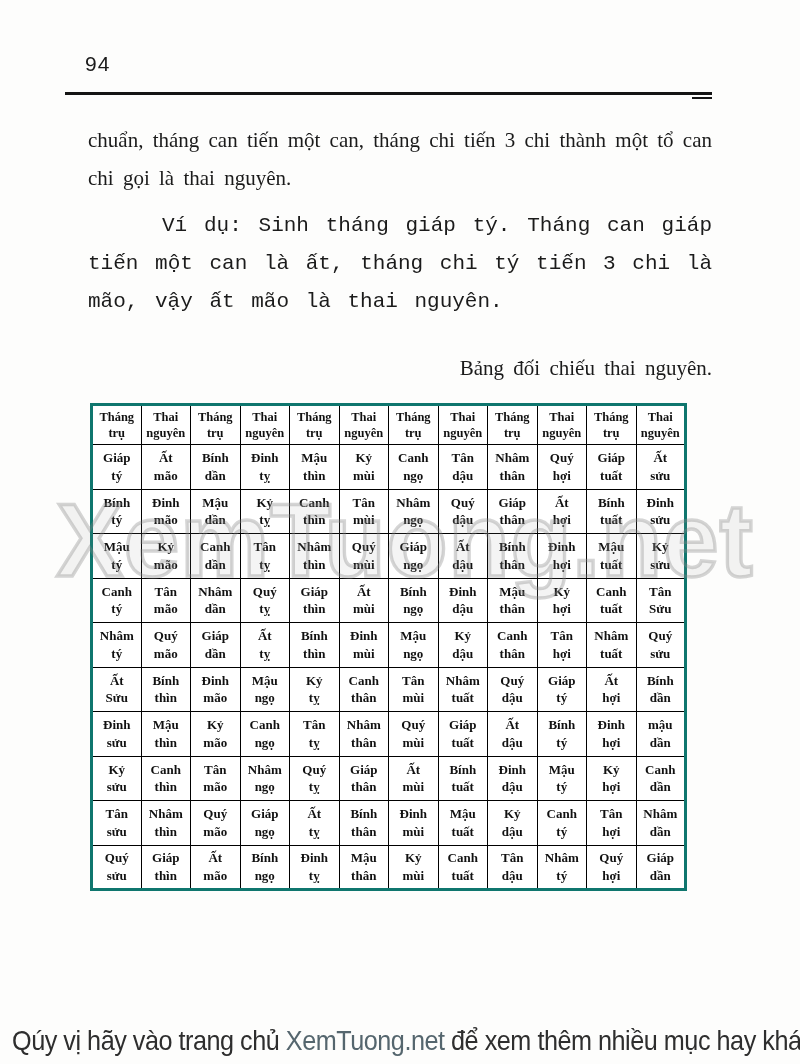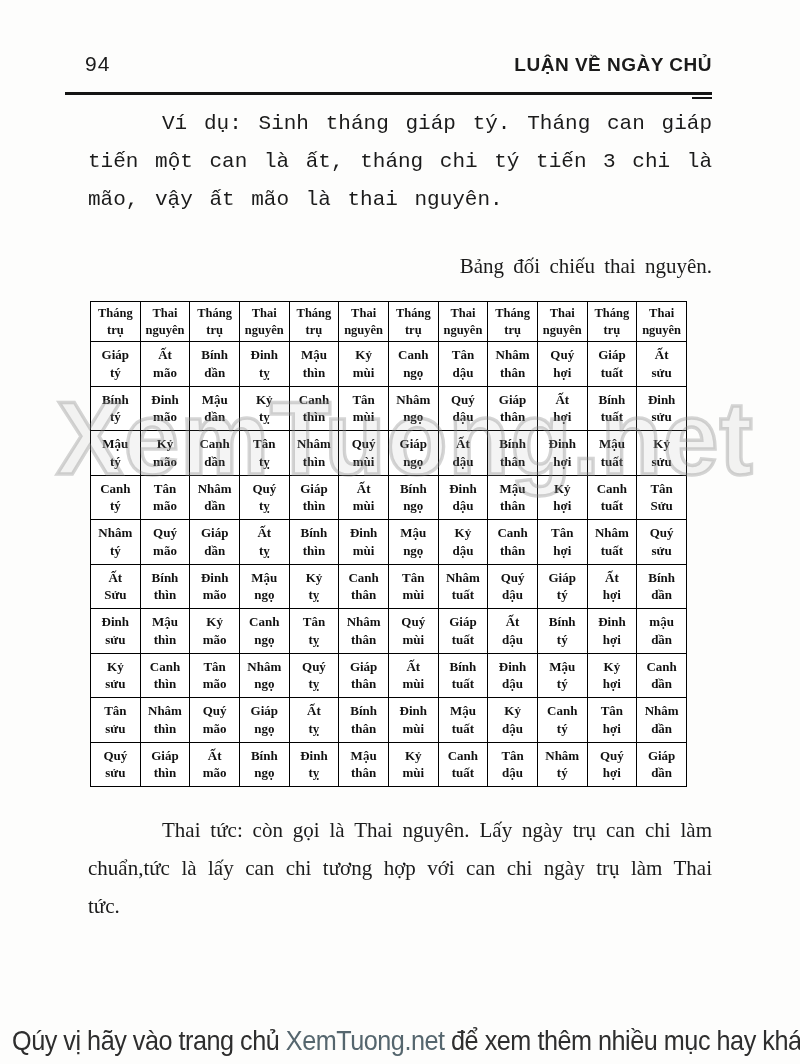--- a/index.html
+++ b/index.html
@@ -54,21 +54,21 @@
   .para.p3 { margin-top:24px; text-indent:74px; }
   
   .table-wrap {
     position:relative;
     margin:16px 88px 0 90px;
   }
   table.thai {
     width:597px;
     border-collapse:collapse;
     table-layout:fixed;
-    border:1px solid #0f766e;
+    border:3px solid #0f766e;
     background:#fff;
     padding-left:40px;
   }
   table.thai th, table.thai td {
     border:1.7px solid #000;
     text-align:center;
     vertical-align:middle;
     font-family:"Liberation Serif", serif;
     font-weight:700;
     white-space:pre-line;
@@ -113,24 +113,24 @@
     text-decoration:none;
   }
 </style>
 </head>
 <body>
 
 <div class="page">
 
   <div class="running-head">
     <span class="page-number">94</span>
-    <span class="head-title">LUẬN VỀ NGÀY CHỦ</span>
   </div>
   <div class="head-rule"></div>
 
+  <p class="para p1">chuẩn, tháng can tiến một can, tháng chi tiến 3 chi thành một tổ can chi gọi là thai nguyên.</p>
   <p class="para p2">Ví dụ: Sinh tháng giáp tý. Tháng can giáp tiến một can là ất, tháng chi tý tiến 3 chi là mão, vậy ất mão là thai nguyên.</p>
   <p class="para caption">Bảng đối chiếu thai nguyên.</p>
 
   <div class="table-wrap">
     <table class="thai">
       <thead>
           <tr>
             <th>Tháng
 trụ</th>
             <th>Thai
@@ -416,19 +416,18 @@
             <td>Quý
 hợi</td>
             <td>Giáp
 dần</td>
           </tr>
         </tbody>
     </table>
     <div class="watermark">XemTuong.net</div>
   </div>
 
-  <p class="para p3">Thai tức: còn gọi là Thai nguyên. Lấy ngày trụ can chi làm chuẩn,tức là lấy can chi tương hợp với can chi ngày trụ làm Thai tức.</p>
 
   <div class="site-footer">
     <span>Qúy vị hãy vào trang chủ </span><a href="#" class="site-link">XemTuong.net</a><span> để xem thêm nhiều mục hay khác</span>
   </div>
 
 </div>
 
 </body></html>

